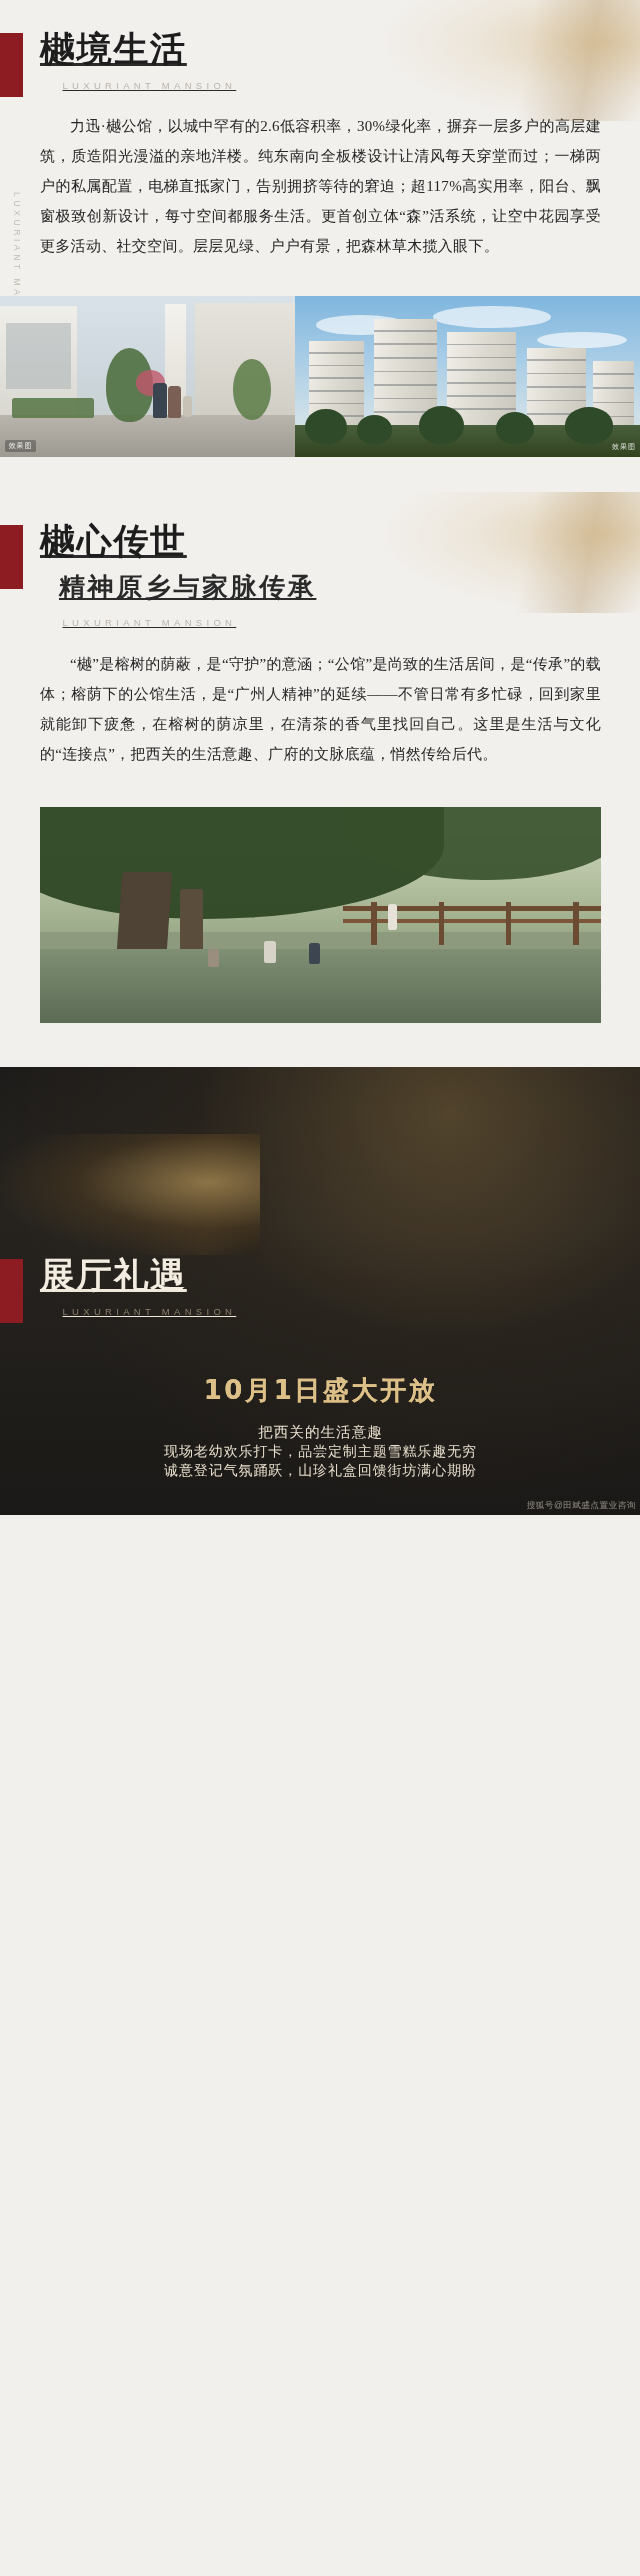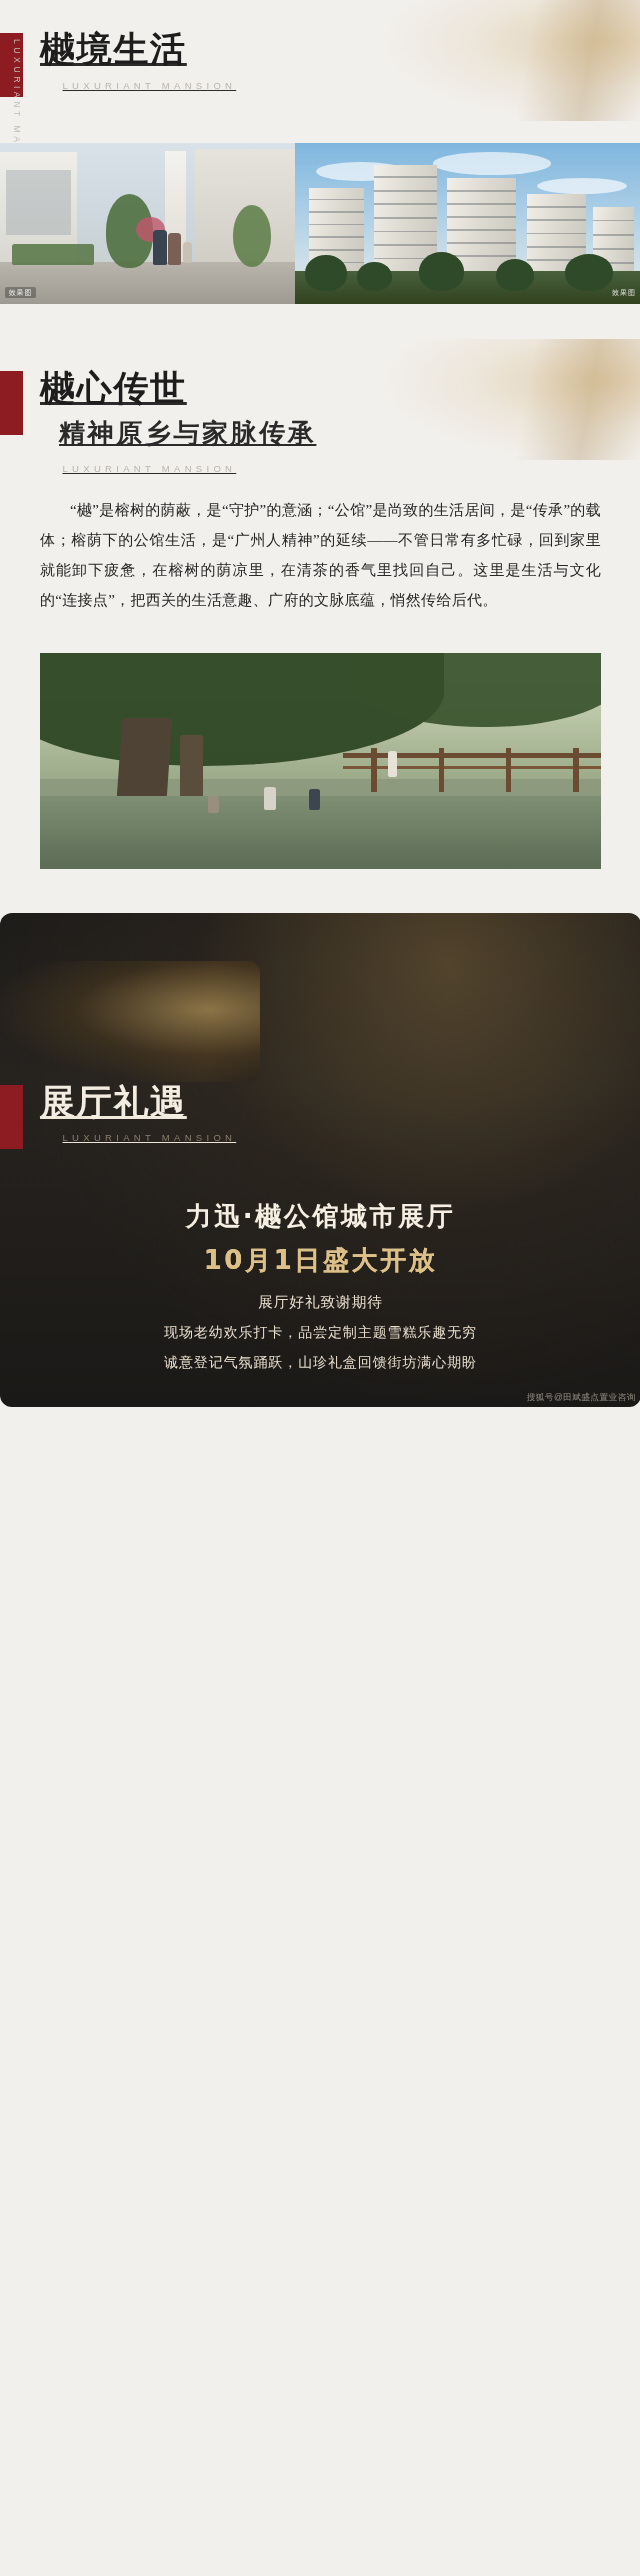--- a/index.html
+++ b/index.html
@@ -175,23 +175,22 @@
   .by-person { position:absolute; border-radius:2.6px; }
   .by-bank { position:absolute; left:0; right:0; bottom:30%; height:12%; background:#8e9a7d;}
 
   
   .dark {
     position: relative;
     background:
       radial-gradient(ellipse at 70% 10%, rgba(196,154,82,0.30) 0%, rgba(60,48,32,0.25) 40%, rgba(26,24,22,0) 70%),
       linear-gradient(#1e1c1a 0%, #26231f 35%, #1b1917 100%);
     color: #efe7da;
-    padding: 10px 0 35px 0;
+    padding: 30px 0 35px 0;
     margin-top: 8.7px;
-    border-radius: 12px;
   }
   .dark .sec-title { color: #f3ece0; }
   .dark .sec-sub { color: #efe6d6; }
   .dark .sec-latin { color: #8c7f6c; }
 
   .dark-hero {
     text-align: center;
     margin-top: 40px;
   }
   .dark-hero .line1 {
@@ -221,21 +220,21 @@
   }
   .dates .bar { color:#b9a887; margin:0 7px; }
   .dk-line {
     text-align: center;
     font-family: "Liberation Serif", serif;
     font-size: 14.7px;
     letter-spacing: 0.9px;
     color: #e8dfcd;
     margin-top: 15.6px;
   }
-  .dk-line.small { font-size: 14px; margin-top: 12px; }
+  .dk-line.small { font-size: 14px; margin-top: 1px; }
 
   .watermark {
     position: absolute;
     right: 5.2px;
     bottom: 3.5px;
     font-size: 8.7px;
     color: rgba(235,228,214,0.55);
     letter-spacing: 0.4px;
   }
   .spacer-40 { height: 35px; }
@@ -247,20 +246,21 @@
   <div class="sec-head">
     <div class="gold-glow"></div>
     <div class="sec-head-inner">
       <div class="redbar"></div>
       <h1 class="sec-title">樾境生活</h1>
       <div class="sec-latin">LUXURIANT MANSION</div>
     </div>
   </div>
 
   <div class="copy">
+    <p>力迅·樾公馆，以城中罕有的2.6低容积率，30%绿化率，摒弃一层多户的高层建筑，质造阳光漫溢的亲地洋楼。纯东南向全板楼设计让清风每天穿堂而过；一梯两户的私属配置，电梯直抵家门，告别拥挤等待的窘迫；超117%高实用率，阳台、飘窗极致创新设计，每寸空间都服务生活。更首创立体“森”活系统，让空中花园享受更多活动、社交空间。层层见绿、户户有景，把森林草木揽入眼下。</p>
   </div>
 
   <div class="imgblock">
     <div class="side-label">LUXURIANT MANSION</div>
     <div class="imgrow">
       <div class="img-court">
         <div class="court-sky"></div>
         <div class="court-wall-l"></div>
         <div class="court-col"></div>
         <div class="court-wall-r"></div>
@@ -373,24 +373,23 @@
   <div class="sec-head">
     <div class="gold-glow dark"></div>
     <div class="sec-head-inner">
       <div class="redbar"></div>
       <h1 class="sec-title">展厅礼遇</h1>
       <div class="sec-latin">LUXURIANT MANSION</div>
     </div>
   </div>
 
   <div class="dark-hero">
-    <div class="line1">力迅·樾公馆城市展厅</div>
     <div class="line2">10月1日盛大开放</div>
   </div>
 
 
-  <div class="dk-line">展厅好礼致谢期待</div>
+  <div class="dk-line">把西关的生活意趣</div>
   <div class="dk-line small">现场老幼欢乐打卡，品尝定制主题雪糕乐趣无穷</div>
   <div class="dk-line small">诚意登记气氛踊跃，山珍礼盒回馈街坊满心期盼</div>
 
   <div class="watermark">搜狐号@田斌盛点置业咨询</div>
 </div>
 
 
 </body></html>

